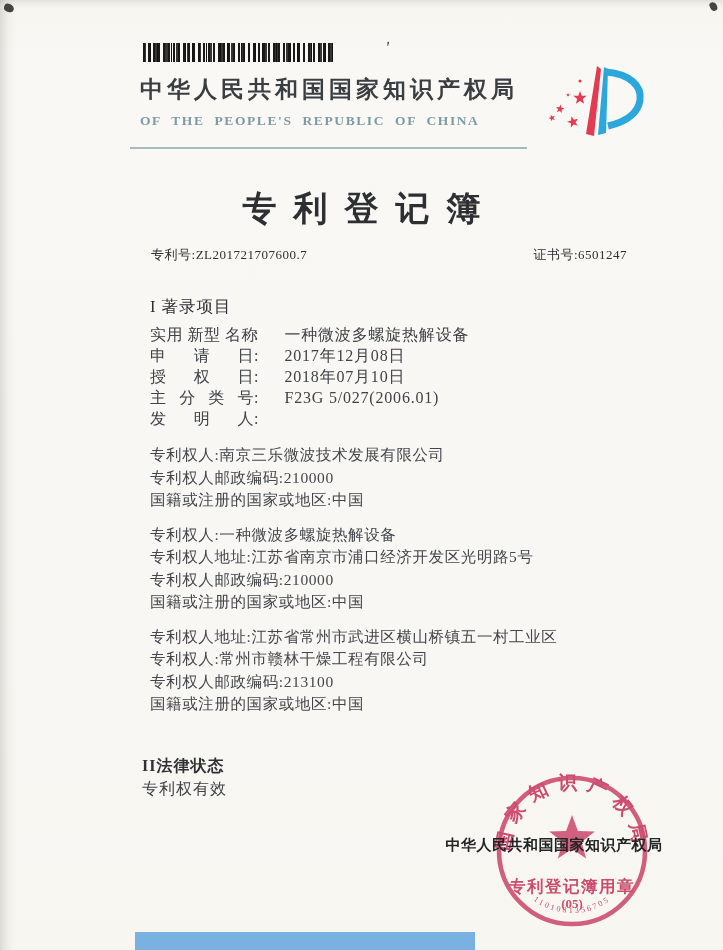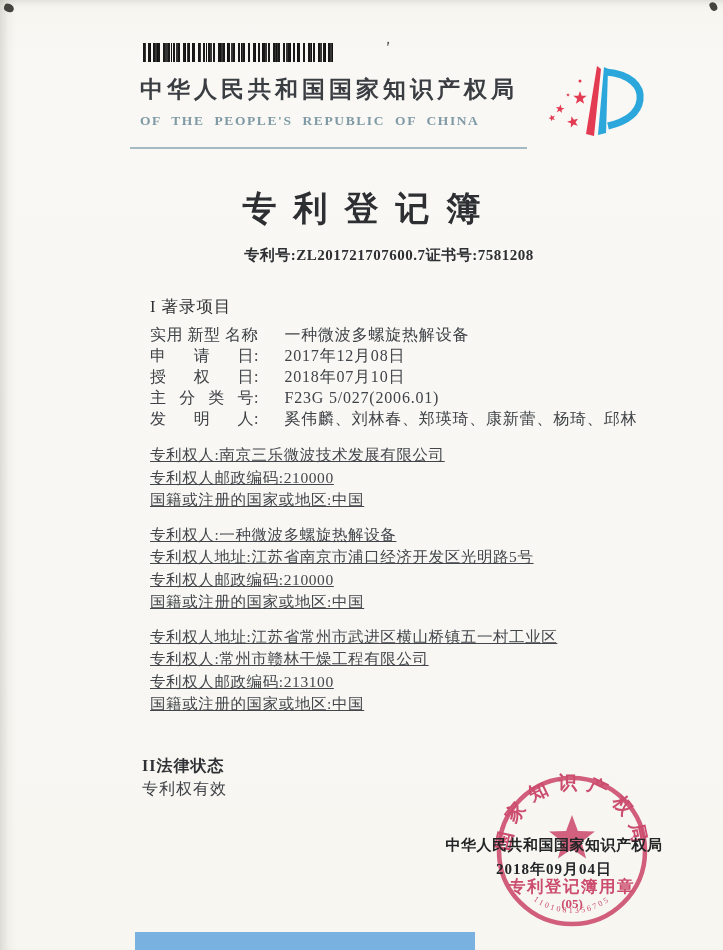--- a/index.html
+++ b/index.html
@@ -36,35 +36,35 @@
 
   .logo-svg{position:absolute;left:540px;top:56px;}
 
   .doc-title{
     position:absolute;left:0;top:186px;width:723px;text-align:center;
     font-size:34px;font-weight:700;letter-spacing:17px;text-indent:17px;color:#2d2f32;
   }
 
   .num-row{
     position:absolute;left:151px;top:246px;width:476px;
-    display:flex;justify-content:center;
-    font-size:15px;font-weight:700;color:#2d2f33;letter-spacing:.5px;
+    display:flex;justify-content:space-between;
+    font-size:13px;font-weight:400;color:#2d2f33;letter-spacing:.5px;
   }
 
   .sec1-heading{position:absolute;left:150px;top:296px;font-size:16.5px;font-weight:400;color:#2f3134;letter-spacing:1px;}
 
   .fields{position:absolute;left:150px;top:324px;font-size:16px;color:#3f4247;}
   .frow{display:flex;height:21px;line-height:21px;white-space:nowrap;}
   .flabel{display:inline-block;width:104px;text-align:justify;text-align-last:justify;letter-spacing:.5px;}
   .fcolon{display:inline-block;}
   .fvalue{margin-left:26px;letter-spacing:.8px;}
 
   .holders{position:absolute;left:150px;top:444px;font-size:15.5px;color:#43464b;letter-spacing:.6px;}
   .holder{margin-bottom:12px;}
-  .holder div{height:22.5px;line-height:22.5px;white-space:nowrap;text-decoration:underline;}
+  .holder div{height:22.5px;line-height:22.5px;white-space:nowrap;}
 
   .sec2{position:absolute;left:142px;top:755px;font-size:16px;color:#3f4247;}
   .sec2 .h{height:22.5px;line-height:22.5px;font-weight:700;color:#2f3134;letter-spacing:1px;}
   .sec2 .s{height:22.5px;line-height:22.5px;letter-spacing:1px;}
 
   .seal-svg{position:absolute;left:472px;top:751px;mix-blend-mode:multiply;opacity:.93;}
   .seal-ring-text{font-size:19px;letter-spacing:9px;fill:#cf4169;font-weight:700;}
   .seal-title-text{font-size:16.5px;letter-spacing:1.5px;fill:#cf4169;font-weight:700;}
   .seal-code-text{font-size:13px;fill:#cf4169;font-weight:700;}
   .seal-serial-text{font-size:8px;letter-spacing:2.4px;fill:#cf4169;}
@@ -111,21 +111,21 @@
     <use href="#star" transform="translate(20,53) scale(4.5) rotate(10)" fill="#e23b52"></use>
     <use href="#star" transform="translate(12,62) scale(3.5) rotate(-20)" fill="#e23b52"></use>
     <use href="#star" transform="translate(28,39) scale(2)" fill="#e23b52"></use>
     <circle cx="40" cy="25" r="1.5" fill="#e23b52"></circle>
   </svg>
 
   <div class="doc-title">专利登记簿</div>
 
   <div class="num-row">
     <span><span>专利号:</span><span>ZL201721707600.7</span></span>
-    <span><span>证书号:</span><span>7581208</span></span>
+    <span><span>证书号:</span><span>6501247</span></span>
   </div>
 
   <div class="sec1-heading">I 著录项目</div>
 
   <div class="fields">
     <div class="frow">
       <span class="flabel">实用 新型 名称</span>
         <span class="fcolon">:</span>
       <span class="fvalue">一种微波多螺旋热解设备</span>
     </div>
@@ -140,21 +140,20 @@
       <span class="fvalue">2018年07月10日</span>
     </div>
     <div class="frow">
       <span class="flabel">主 分 类 号</span>
         <span class="fcolon">:</span>
       <span class="fvalue">F23G 5/027(2006.01)</span>
     </div>
     <div class="frow">
       <span class="flabel">发 明 人</span>
         <span class="fcolon">:</span>
-      <span class="fvalue">奚伟麟、刘林春、郑瑛琦、康新蕾、杨琦、邱林</span>
     </div>
   </div>
 
   <div class="holders">
     <div class="holder">
       <div>专利权人:南京三乐微波技术发展有限公司</div>
       <div>专利权人邮政编码:210000</div>
       <div>国籍或注册的国家或地区:中国</div>
     </div>
     <div class="holder">
@@ -187,17 +186,16 @@
     </text>
     <polygon fill="#cf4169" opacity="0.88" points="100,64 105.9,79.9 122.8,80.6 109.5,91.1 114.1,107.4 100,98 85.9,107.4 90.5,91.1 77.2,80.6 94.1,79.9"></polygon>
     <text class="seal-title-text" x="100" y="141" text-anchor="middle">专利登记簿用章</text>
     <text class="seal-code-text" x="100" y="157" text-anchor="middle">(05)</text>
     <text class="seal-serial-text">
       <textPath href="#sealArcBottom" startOffset="50%" text-anchor="middle">1101081356705</textPath>
     </text>
   </svg>
 
   <div class="footer-org">中华人民共和国国家知识产权局</div>
-  <div class="footer-date">2018年09月04日</div>
 
   <div class="blue-band"></div>
 
 </div>
 
 </body></html>

